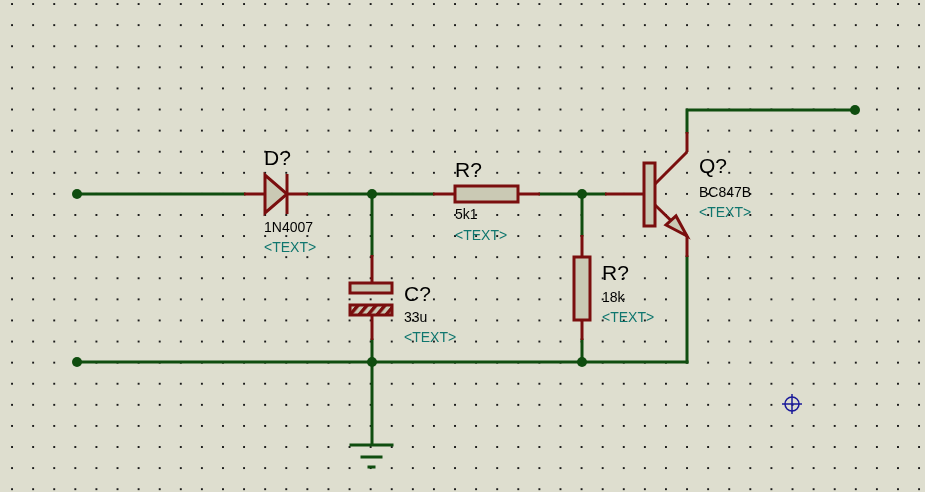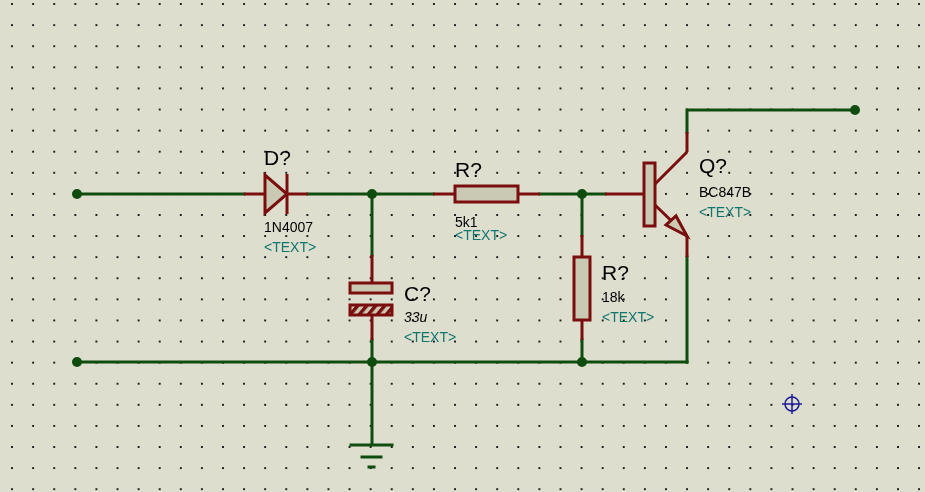--- a/index.html
+++ b/index.html
@@ -107,25 +107,25 @@
     <line x1="782" y1="404" x2="802" y2="404" stroke="#1a1a9a" stroke-width="1.5"></line>
     <line x1="792" y1="394" x2="792" y2="414" stroke="#1a1a9a" stroke-width="1.5"></line>
   </g>
 </svg>
 
 <div class="lbl ref" style="left:264px;top:146px;">D?</div>
 <div class="lbl val" style="left:264px;top:219px;">1N4007</div>
 <div class="lbl txt" style="left:264px;top:239px;">&lt;TEXT&gt;</div>
 
 <div class="lbl ref" style="left:455px;top:158px;">R?</div>
-<div class="lbl val" style="left:455px;top:206px;margin-top:8px;">5k1</div>
+<div class="lbl val" style="left:455px;top:206px;">5k1</div>
 <div class="lbl txt" style="left:455px;top:227px;">&lt;TEXT&gt;</div>
 
 <div class="lbl ref" style="left:404px;top:282px;">C?</div>
-<div class="lbl val" style="left:404px;top:309px;font-style:italic;">33u</div>
+<div class="lbl val" style="left:404px;top:309px;">33u</div>
 <div class="lbl txt" style="left:404px;top:329px;">&lt;TEXT&gt;</div>
 
 <div class="lbl ref" style="left:602px;top:261px;">R?</div>
 <div class="lbl val" style="left:602px;top:289px;">18k</div>
 <div class="lbl txt" style="left:602px;top:309px;">&lt;TEXT&gt;</div>
 
 <div class="lbl ref" style="left:699px;top:154px;">Q?</div>
 <div class="lbl val" style="left:699px;top:184px;">BC847B</div>
 <div class="lbl txt" style="left:699px;top:204px;">&lt;TEXT&gt;</div>
 

